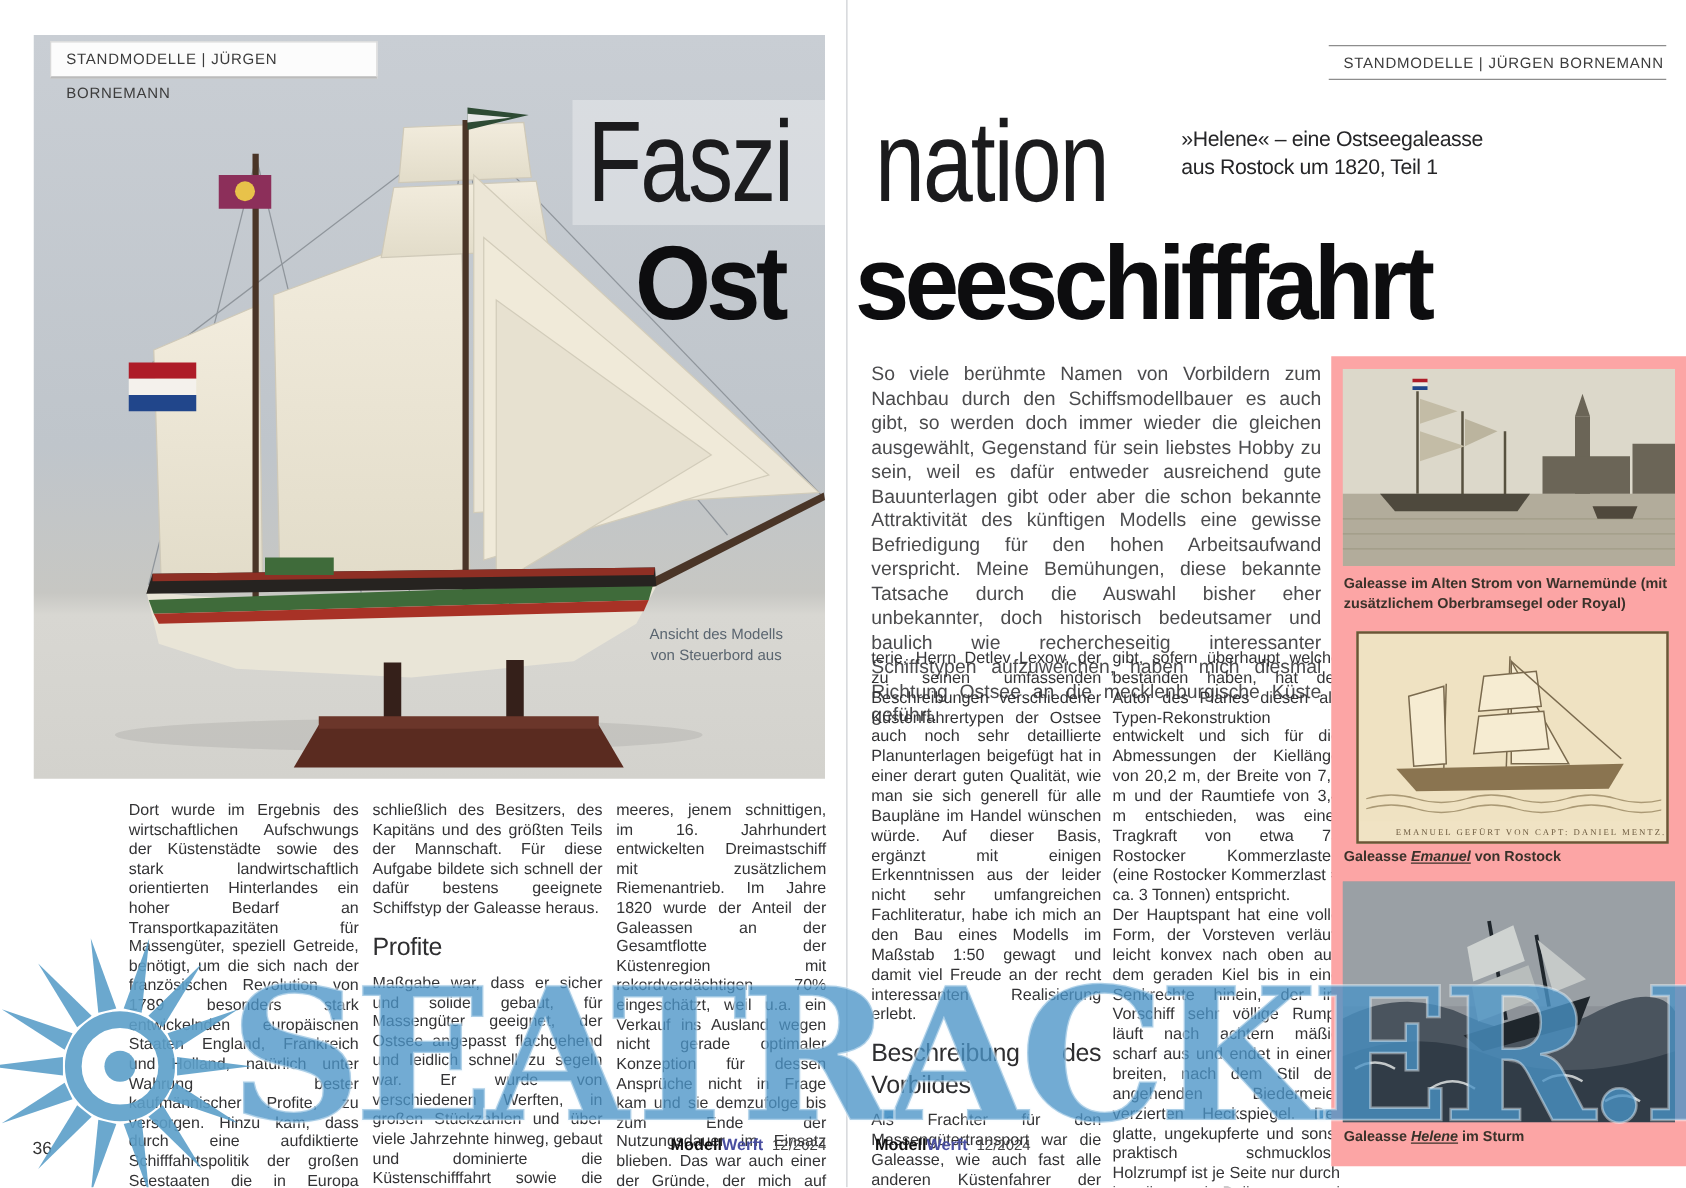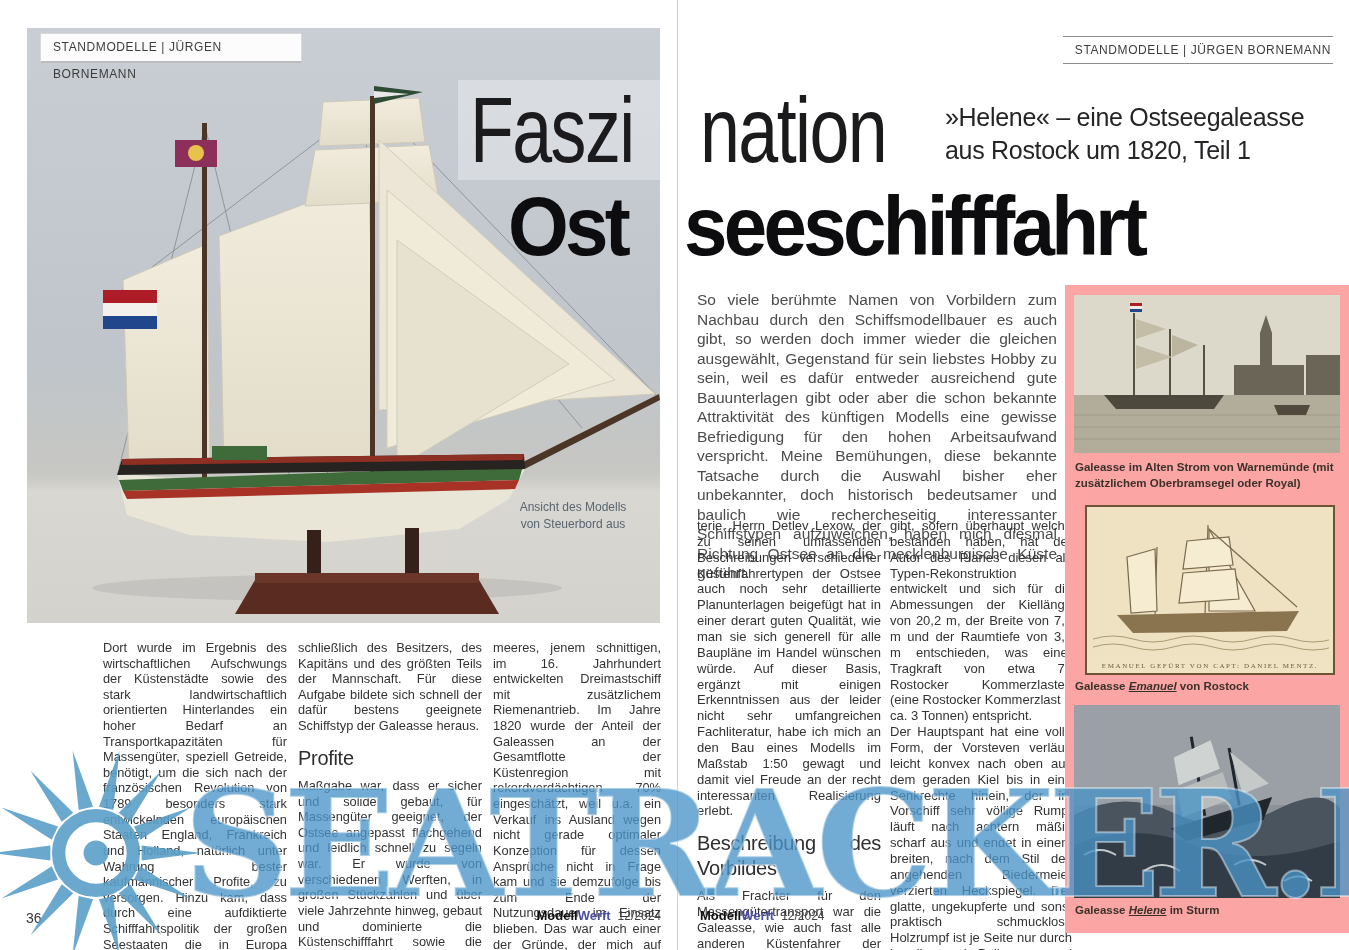--- a/index.html
+++ b/index.html
@@ -19,21 +19,21 @@
   .header-rule{left:1063px;top:36px;width:268px;height:26px;border-top:1px solid #8d8d8d;border-bottom:1px solid #8d8d8d;line-height:26px;text-align:right;font-size:12px;letter-spacing:.6px;color:#3c3c3c;padding-right:2px;}
 
   
   .faszi-box{left:458px;top:80px;width:202px;height:100px;background:rgba(255,255,255,0.32);}
   .title-light{font-size:92px;color:#1b1b1d;letter-spacing:-2px;transform:scaleX(.78);transform-origin:left top;white-space:nowrap;line-height:1;}
   .t-faszi{left:470px;top:84px;}
   .t-nation{left:700px;top:84px;}
   .title-bold{font-weight:bold;font-size:84px;color:#0d0d0f;letter-spacing:-4px;transform:scaleX(.93);transform-origin:left top;white-space:nowrap;line-height:1;}
   .t-ost{left:508px;top:184px;}
   .t-seeschiff{left:684px;top:184px;}
-  .subtitle{left:945px;top:101px;width:390px;font-size:25px;line-height:1.3;color:#252527;letter-spacing:-.3px;}
+  .subtitle{left:945px;top:101px;width:390px;font-size:17px;line-height:1.3;color:#252527;letter-spacing:-.3px;}
 
   
   .intro{left:697px;top:290px;width:360px;font-size:15.5px;line-height:1.26;color:#4b4b4d;text-align:justify;}
   .col{font-size:12.8px;line-height:1.22;color:#333335;text-align:justify;}
   .lcol1{left:103px;top:640px;width:184px;}
   .lcol2{left:298px;top:640px;width:184px;}
   .lcol3{left:493px;top:640px;width:168px;}
   .rcol{font-size:13px;line-height:1.22;color:#333335;text-align:justify;}
   .rcol1{left:697px;top:518px;width:184px;}
   .rcol2{left:890px;top:518px;width:182px;}
@@ -47,21 +47,21 @@
   .footer .iss{font-size:12px;color:#444;margin-left:7px;}
   .f-left{left:493px;top:908px;width:168px;text-align:right;}
   .f-right{left:700px;top:908px;}
   .pagenum{left:26px;top:910px;font-size:14px;color:#333;}
 
   
   .sidebar{left:1065px;top:285px;width:284px;height:648px;background:#fca5a5;}
   .sb-img{position:absolute;left:9px;width:266px;overflow:hidden;}
   .sb-cap{position:absolute;left:10px;width:264px;font-size:11.5px;font-weight:bold;color:#3a322a;line-height:1.35;}
   .sb-cap i{font-style:italic;text-decoration:underline;}
-  .inscription{position:absolute;left:0;bottom:3px;width:100%;text-align:center;font-family:"Liberation Serif",serif;font-size:7px;letter-spacing:1.6px;color:#6e5c40;}
+  .inscription{position:absolute;left:0;bottom:3px;width:100%;text-align:right;font-family:"Liberation Serif",serif;font-size:7px;letter-spacing:1.6px;color:#6e5c40;}
 
   
   .wm-text{left:183px;top:770px;font-family:"DejaVu Serif",serif;font-weight:bold;font-size:148px;line-height:1;letter-spacing:-7px;color:rgba(74,148,198,0.78);-webkit-text-stroke:2px rgba(245,250,255,0.45);white-space:nowrap;z-index:50;}
   .wm-sun{left:-22px;top:748px;z-index:50;opacity:.9;}
 </style>
 </head>
 <body>
 
 <div class="spread">
 

